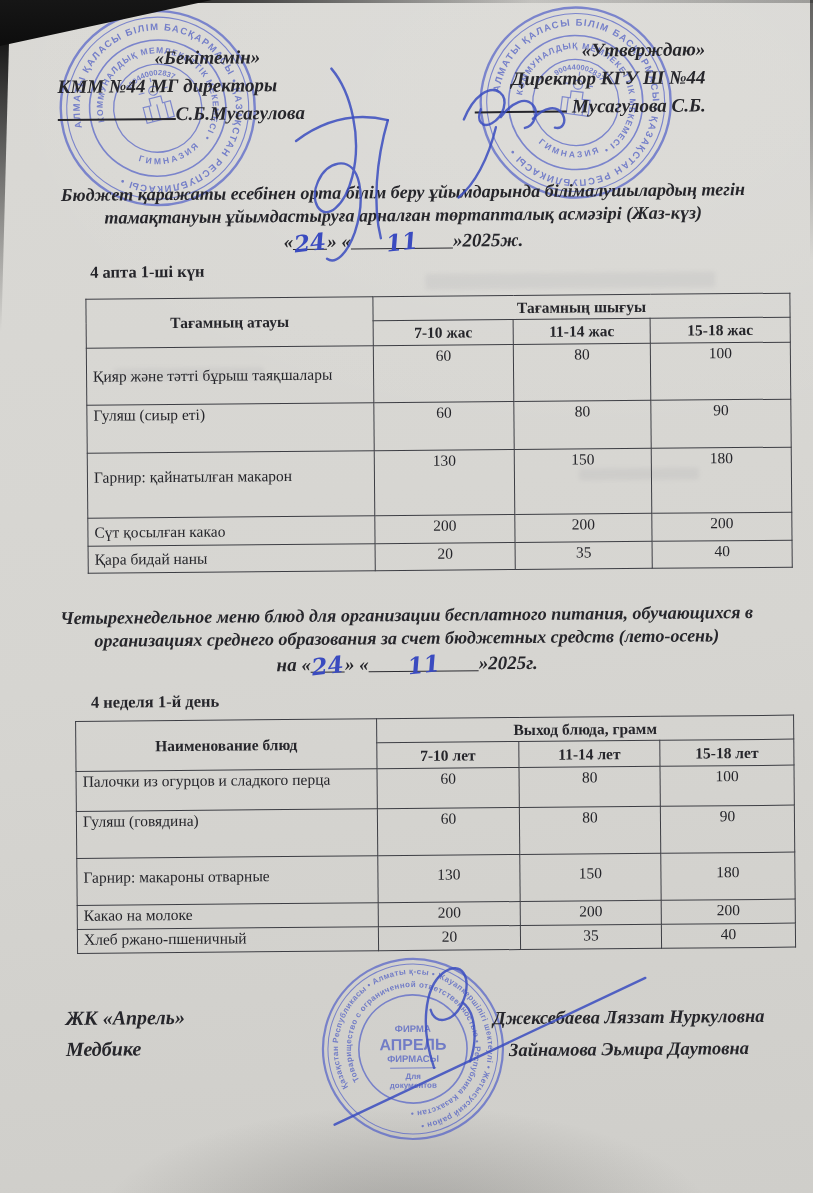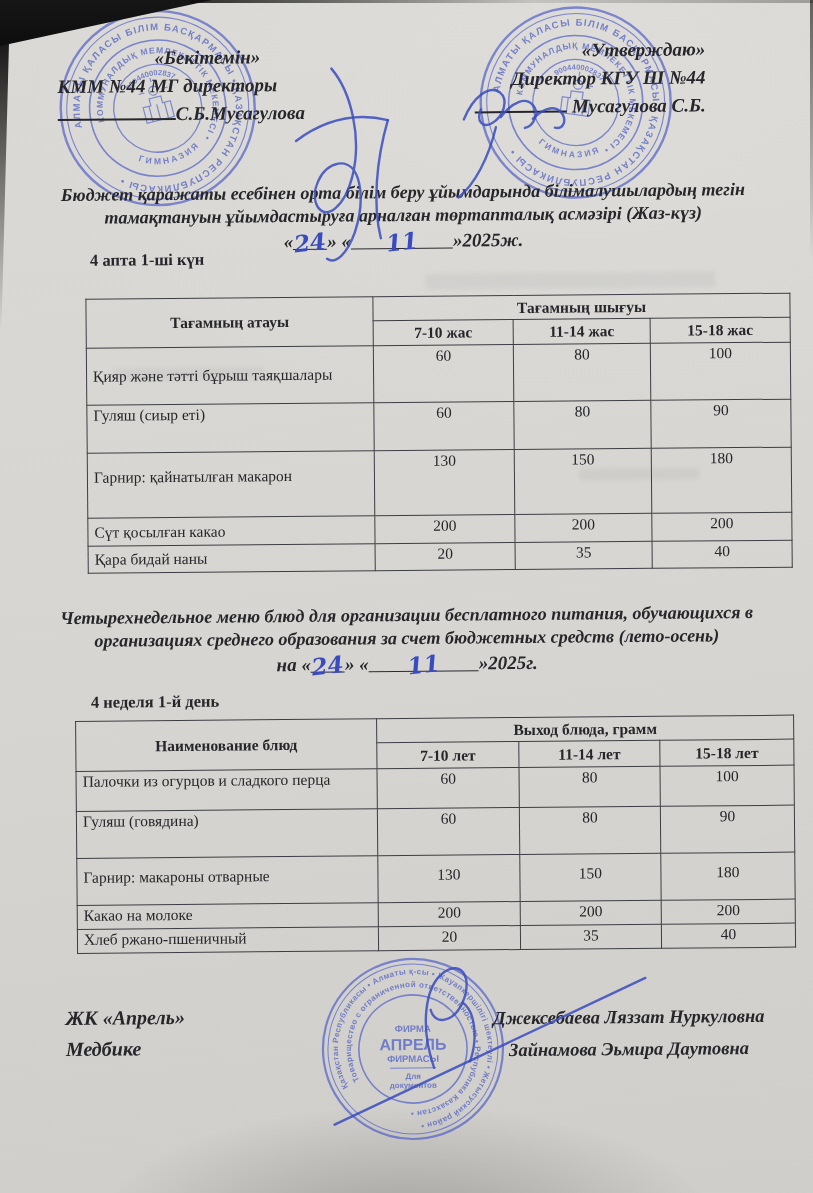--- a/index.html
+++ b/index.html
@@ -35,21 +35,21 @@
   .title{position:absolute;left:0;width:813px;text-align:center;font-weight:bold;font-style:italic;
          font-size:18px;line-height:23px;}
   #title-kk{top:181px;}
   #title-ru{top:604px;}
   .date-line{font-size:19px;margin-top:2px;}
   .blank{display:inline-block;border-bottom:1.8px solid #2b2b30;text-align:center;vertical-align:baseline;height:19px;}
   .hw{font-style:italic;color:#3a4bc0;font-size:23px;font-weight:bold;font-family:"DejaVu Serif",serif;
       display:inline-block;transform:rotate(-6deg);position:relative;top:3px;line-height:10px;}
 
   .week{position:absolute;font-weight:bold;font-size:16.5px;}
-  #week-kk{left:93px;top:248px;}
+  #week-kk{left:93px;top:260px;}
   #week-ru{left:90px;top:690px;}
 
   
   .menu{position:absolute;border-collapse:collapse;table-layout:fixed;}
   .menu td,.menu th{border:1.7px solid #3d3e44;padding:1px 6px;font-size:15.5px;color:#26262b;
         vertical-align:top;overflow:hidden;}
   .menu th{font-weight:bold;text-align:center;vertical-align:middle;padding:0 4px;}
   .menu td.num{text-align:center;}
   .menu td.vm{vertical-align:middle;}
   #table-kk{left:88px;top:296px;width:704px;}

